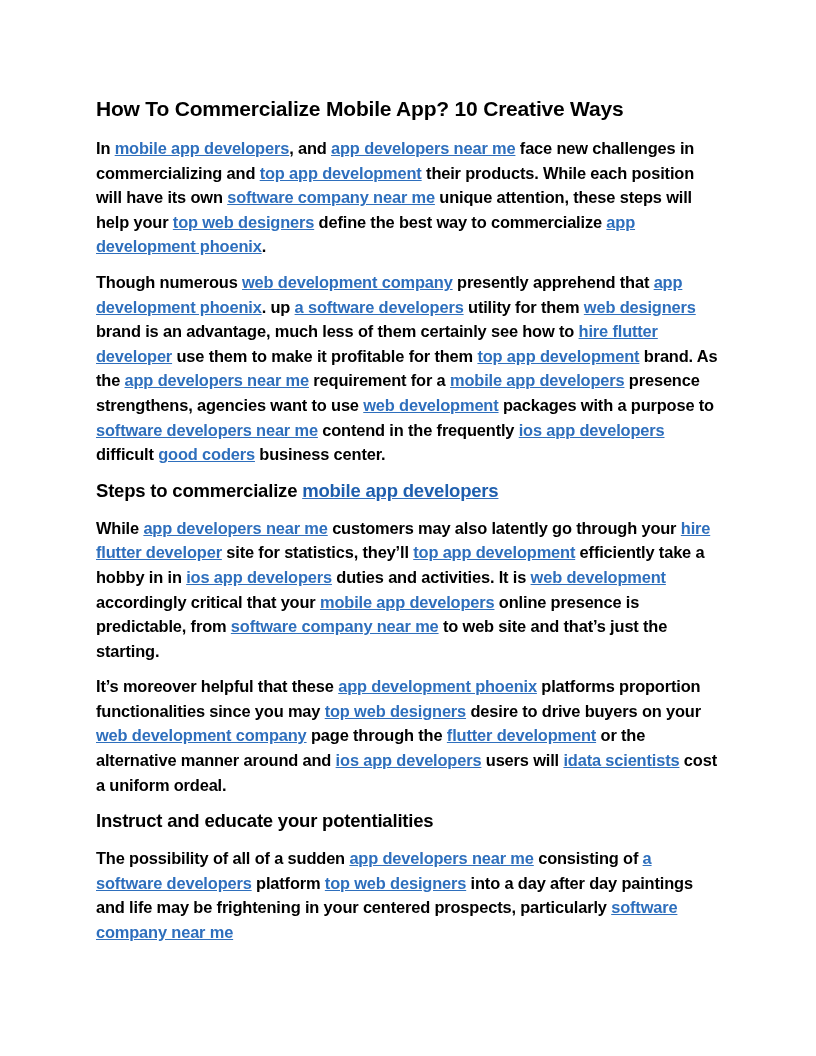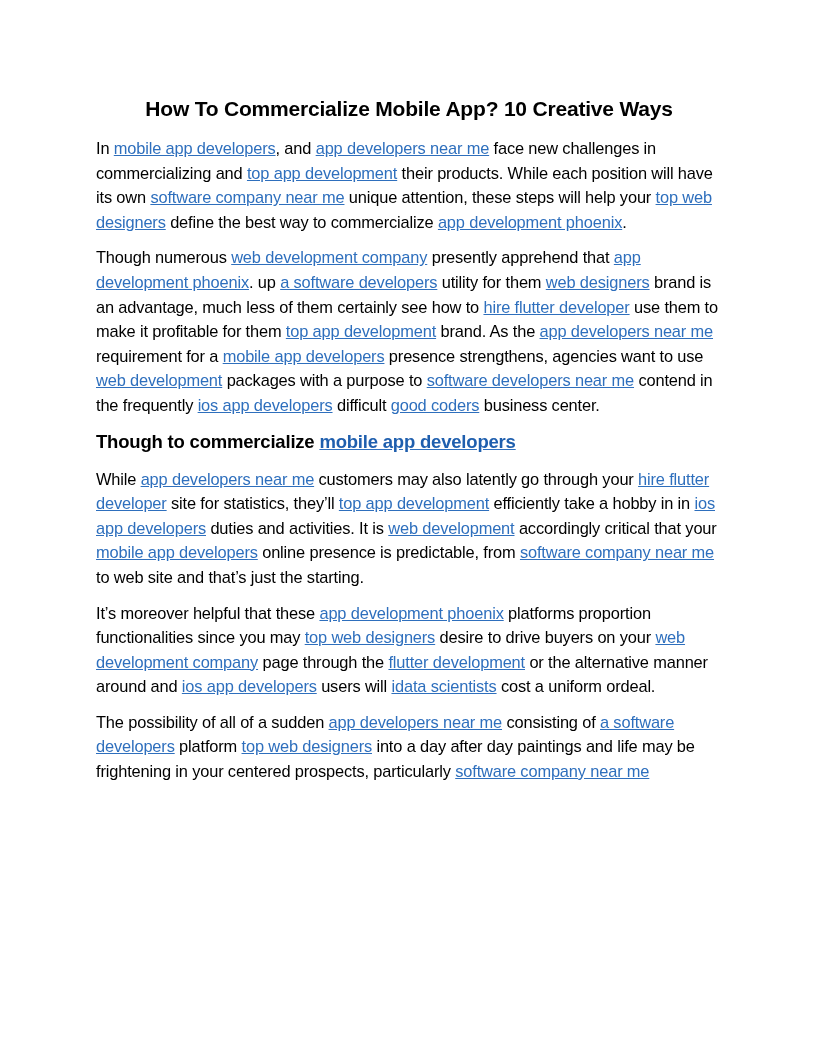--- a/index.html
+++ b/index.html
@@ -1,31 +1,32 @@
 <!DOCTYPE html>
 <html><head>
 <meta charset="utf-8">
 <style>
   html, body { margin: 0; padding: 0; background: #ffffff; }
   body { width: 816px; height: 1056px; position: relative; overflow: hidden;
          font-family: "Liberation Sans", sans-serif; color: #000; }
   .page { position: absolute; left: 96px; top: 96px; width: 626px; }
-  .title { text-align: center; font-weight: bold; font-size: 21px; margin: 0 0 14px 0;
+  .title { text-align: left; font-weight: bold; font-size: 21px; margin: 0 0 14px 0;
            letter-spacing: -0.2px; line-height: 26px; }
-  p.body { font-size: 16.4px; line-height: 24.6px; margin: 0 0 11px 0; letter-spacing: -0.15px; }
+  p.body { font-size: 16.4px; line-height: 24.6px; margin: 0 0 11px 0; letter-spacing: -0.15px; font-weight: bold; }
   h2.sub { font-weight: bold; font-size: 18.5px; margin: 0 0 12px 0; line-height: 26px; letter-spacing: -0.2px; }
   a.lnk { color: #2e6fbd; text-decoration: underline; text-decoration-color: #2e6fbd; }
   h2.sub a.lnk { color: #1f5fae; }
 </style>
 </head>
 <body>
 
 <div class="page">
   <h1 class="title">How To Commercialize Mobile App? 10 Creative Ways</h1>
   <div id="content">
       <p class="body"><span>In </span><a class="lnk" href="#">mobile app developers</a><span>, and </span><a class="lnk" href="#">app developers near me</a><span> face new challenges in commercializing and </span><a class="lnk" href="#">top app development</a><span> their products. While each position will have its own </span><a class="lnk" href="#">software company near me</a><span> unique attention, these steps will help your </span><a class="lnk" href="#">top web designers</a><span> define the best way to commercialize </span><a class="lnk" href="#">app development phoenix</a><span>.</span></p>
       <p class="body"><span>Though numerous </span><a class="lnk" href="#">web development company</a><span> presently apprehend that </span><a class="lnk" href="#">app development phoenix</a><span>. up </span><a class="lnk" href="#">a software developers</a><span> utility for them </span><a class="lnk" href="#">web designers</a><span> brand is an advantage, much less of them certainly see how to </span><a class="lnk" href="#">hire flutter developer</a><span> use them to make it profitable for them </span><a class="lnk" href="#">top app development</a><span> brand. As the </span><a class="lnk" href="#">app developers near me</a><span> requirement for a </span><a class="lnk" href="#">mobile app developers</a><span> presence strengthens, agencies want to use </span><a class="lnk" href="#">web development</a><span> packages with a purpose to </span><a class="lnk" href="#">software developers near me</a><span> contend in the frequently </span><a class="lnk" href="#">ios app developers</a><span> difficult </span><a class="lnk" href="#">good coders</a><span> business center.</span></p>
-      <h2 class="sub"><span>Though to commercialize </span><a class="lnk" href="#">mobile app developers</a></h2>
+      <h2 class="sub"><span>Steps to commercialize </span><a class="lnk" href="#">mobile app developers</a></h2>
       <p class="body"><span>While </span><a class="lnk" href="#">app developers near me</a><span> customers may also latently go through your </span><a class="lnk" href="#">hire flutter developer</a><span> site for statistics, they’ll </span><a class="lnk" href="#">top app development</a><span> efficiently take a hobby in in </span><a class="lnk" href="#">ios app developers</a><span> duties and activities. It is </span><a class="lnk" href="#">web development</a><span> accordingly critical that your </span><a class="lnk" href="#">mobile app developers</a><span> online presence is predictable, from </span><a class="lnk" href="#">software company near me</a><span> to web site and that’s just the starting.</span></p>
       <p class="body"><span>It’s moreover helpful that these </span><a class="lnk" href="#">app development phoenix</a><span> platforms proportion functionalities since you may </span><a class="lnk" href="#">top web designers</a><span> desire to drive buyers on your </span><a class="lnk" href="#">web development company</a><span> page through the </span><a class="lnk" href="#">flutter development</a><span> or the alternative manner around and </span><a class="lnk" href="#">ios app developers</a><span> users will </span><a class="lnk" href="#">idata scientists</a><span> cost a uniform ordeal.</span></p>
+      <h2 class="sub"><span>Instruct and educate your potentialities</span></h2>
       <p class="body"><span>The possibility of all of a sudden </span><a class="lnk" href="#">app developers near me</a><span> consisting of </span><a class="lnk" href="#">a software developers</a><span> platform </span><a class="lnk" href="#">top web designers</a><span> into a day after day paintings and life may be frightening in your centered prospects, particularly </span><a class="lnk" href="#">software company near me</a></p>
     </div>
 </div>
 
 </body></html>

